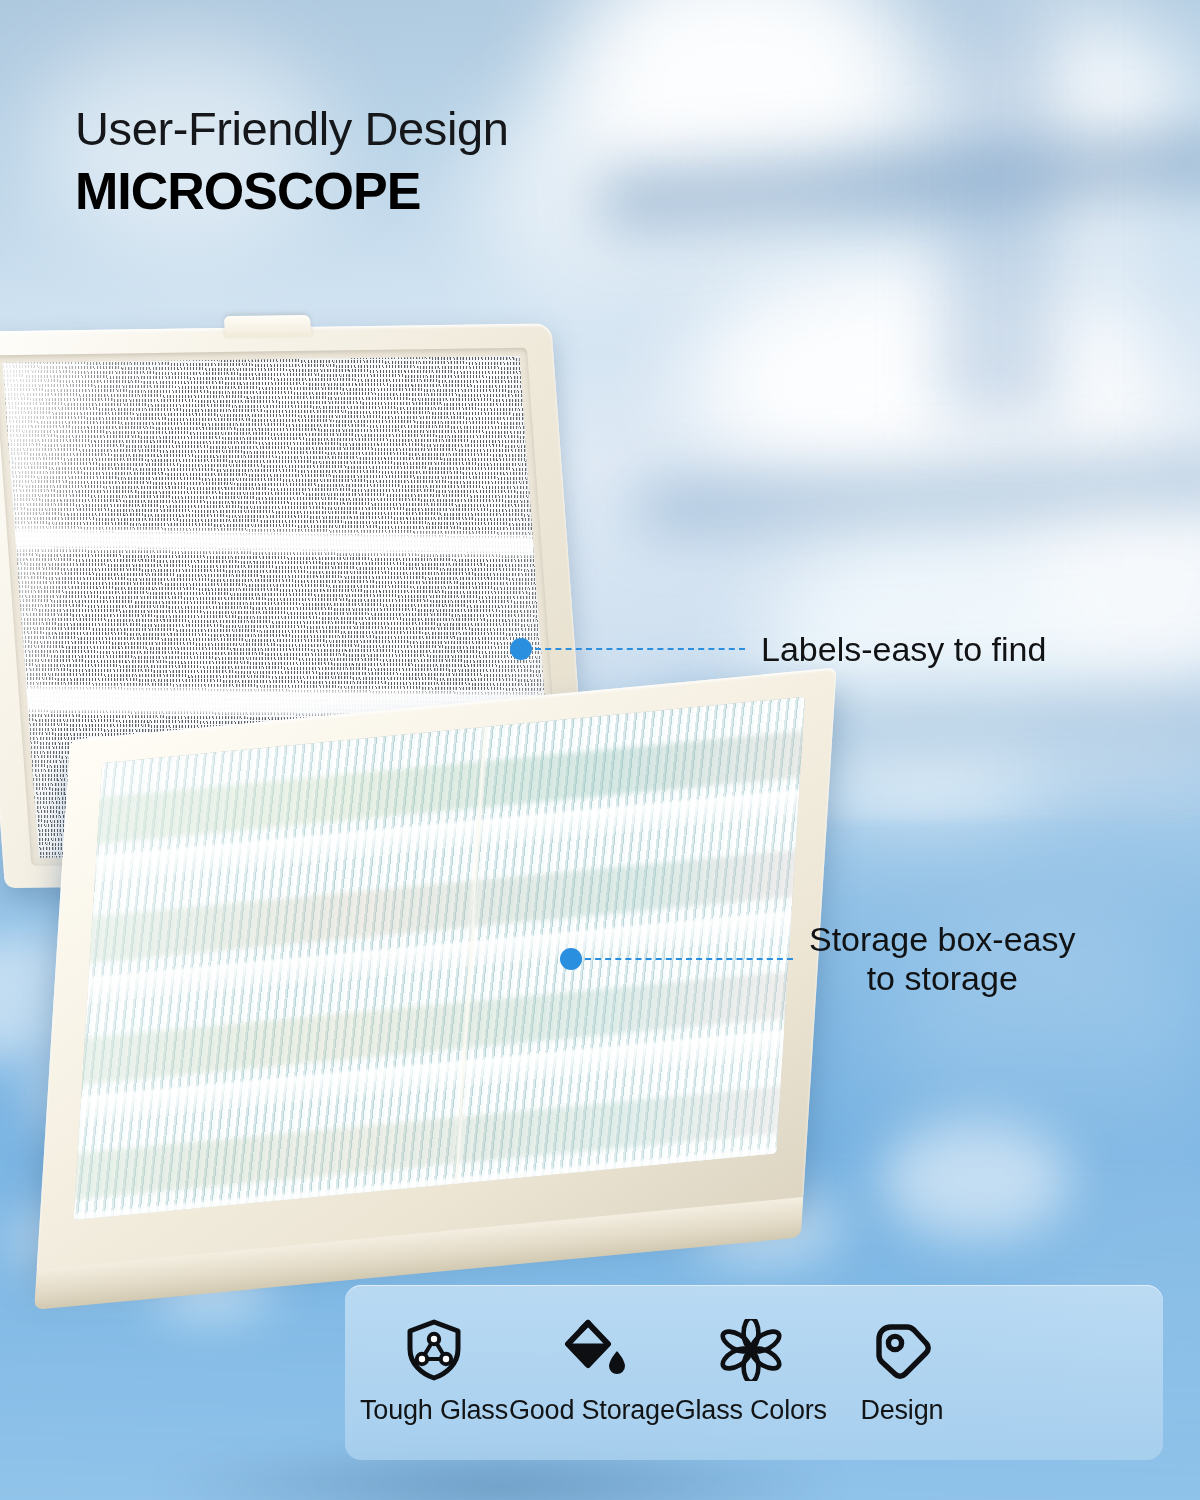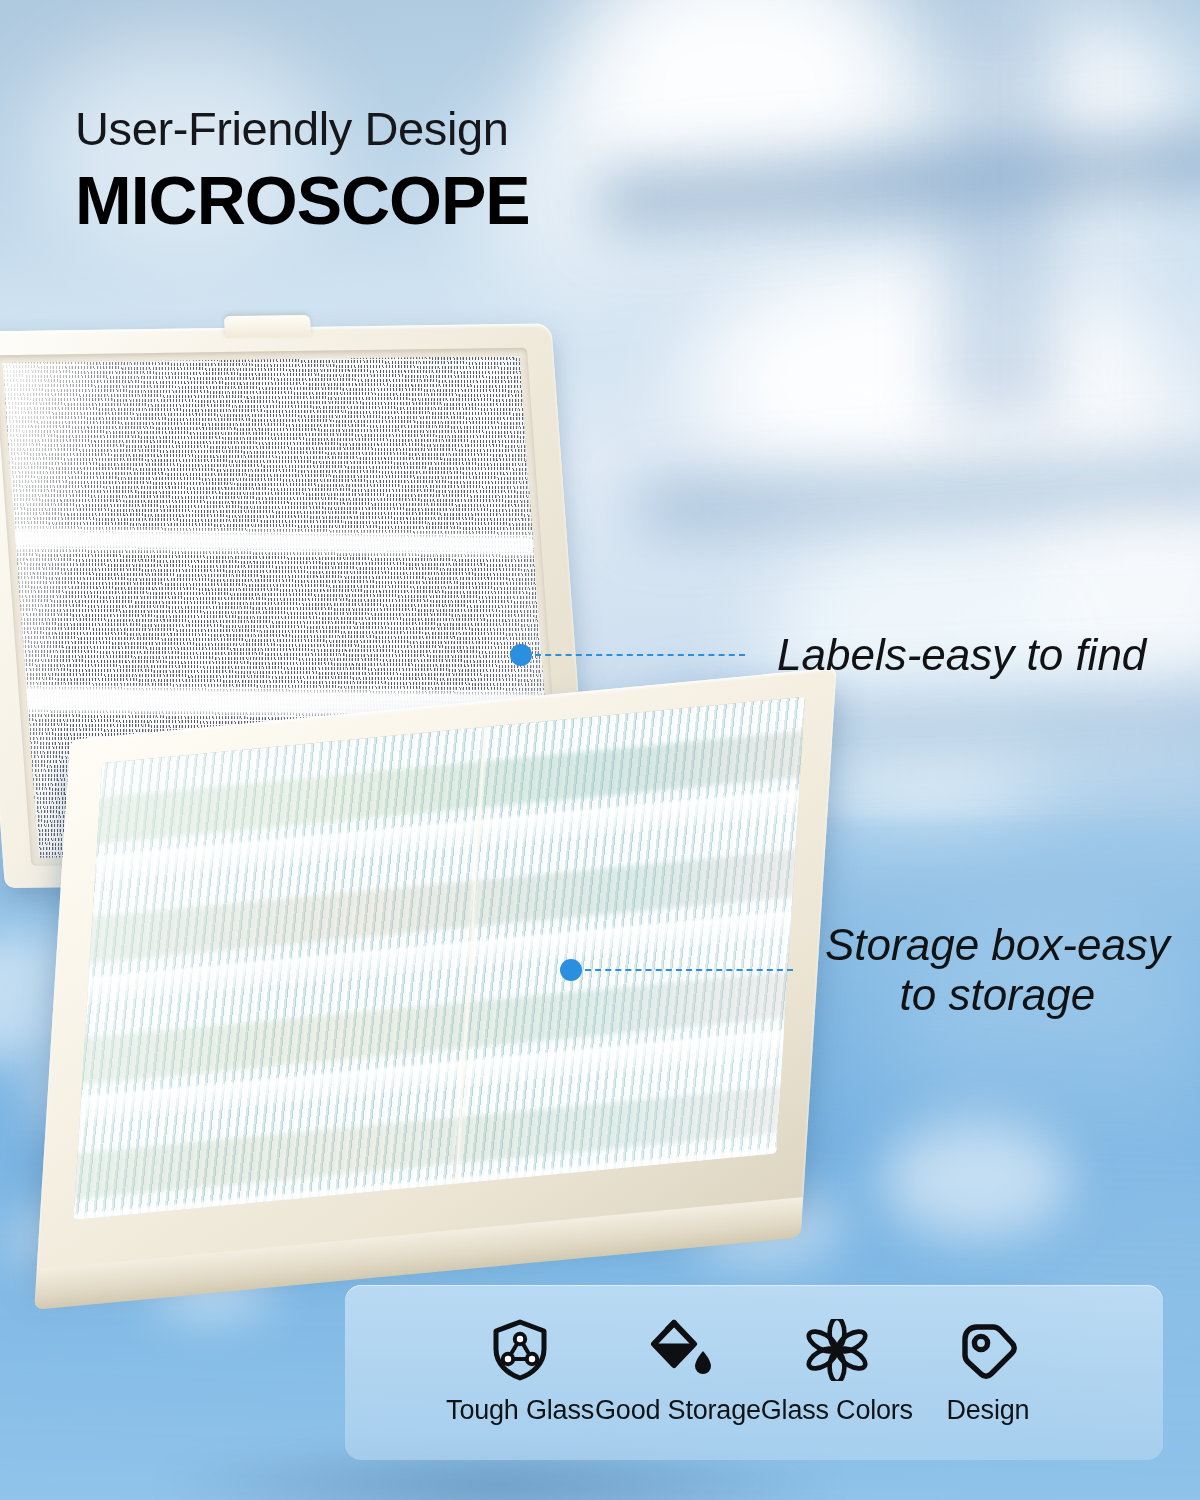--- a/index.html
+++ b/index.html
@@ -62,21 +62,21 @@
   }
 
   
   .headings{ position:absolute; left:75px; top:72px; width:700px;margin-top:32px; }
   #sub-title{
     font-size:47px; font-weight:400; color:#15171a; letter-spacing:-.4px;
     line-height:1.06; white-space:nowrap;
   }
   #main-title{
     margin-top:10px;
-    font-size:68px; font-weight:800; color:#000; letter-spacing:-1px;
+    font-size:52px; font-weight:800; color:#000; letter-spacing:-1px;
     line-height:1.06; text-transform:uppercase;
   }
   #main-title .l2{ display:block; }
 
   
   #product{ position:absolute; left:0; top:300px; width:900px; height:990px; }
 
   
   .lid{
     position:absolute; left:6px; top:22px; width:586px; height:558px;
@@ -207,35 +207,35 @@
   
   .callout{ position:absolute; display:flex; align-items:center; }
   .dot{
     width:22px; height:22px; border-radius:50%;
     background:#2b8fe0; flex:0 0 auto;
   }
   .leader{
     height:0; border-top:2.5px dashed #2b8fe0; flex:0 0 auto; margin-left:3px;
   }
   .callout-text{
-    margin-left:32px; color:#101214; font-size:44px; font-weight:400;
-    line-height:1.14; white-space:pre-line;font-style:italic;
+    margin-left:16px; color:#101214; font-size:34px; font-weight:400;
+    line-height:1.14; white-space:pre-line;
   }
   #callout-labels{ left:510px; top:630px; }
   #callout-labels .leader{ width:210px; }
   #callout-storage{ left:560px; top:920px;text-align:center; }
   #callout-storage .leader{ width:208px; }
 
   
   #feature-bar{
     position:absolute; left:345px; top:1285px; width:818px; height:175px;
     border-radius:16px;
     background:linear-gradient(180deg, rgba(200,226,246,.80), rgba(176,212,240,.72));
     box-shadow:inset 0 1px 0 rgba(255,255,255,.55);
-    display:flex; align-items:center; justify-content:center;
+    display:flex; align-items:center; justify-content:flex-start;
     padding:0 14px;
   }
   .feature{
     display:flex; flex-direction:column; align-items:center; justify-content:center;
     gap:14px; min-width:150px;
   }
   .feature .ic{ height:62px; display:flex; align-items:center; justify-content:center; }
   .feature .ic svg{ display:block; }
   .feature .flabel{
     font-size:27px; color:#111315; font-weight:400; white-space:nowrap; letter-spacing:-.2px;

